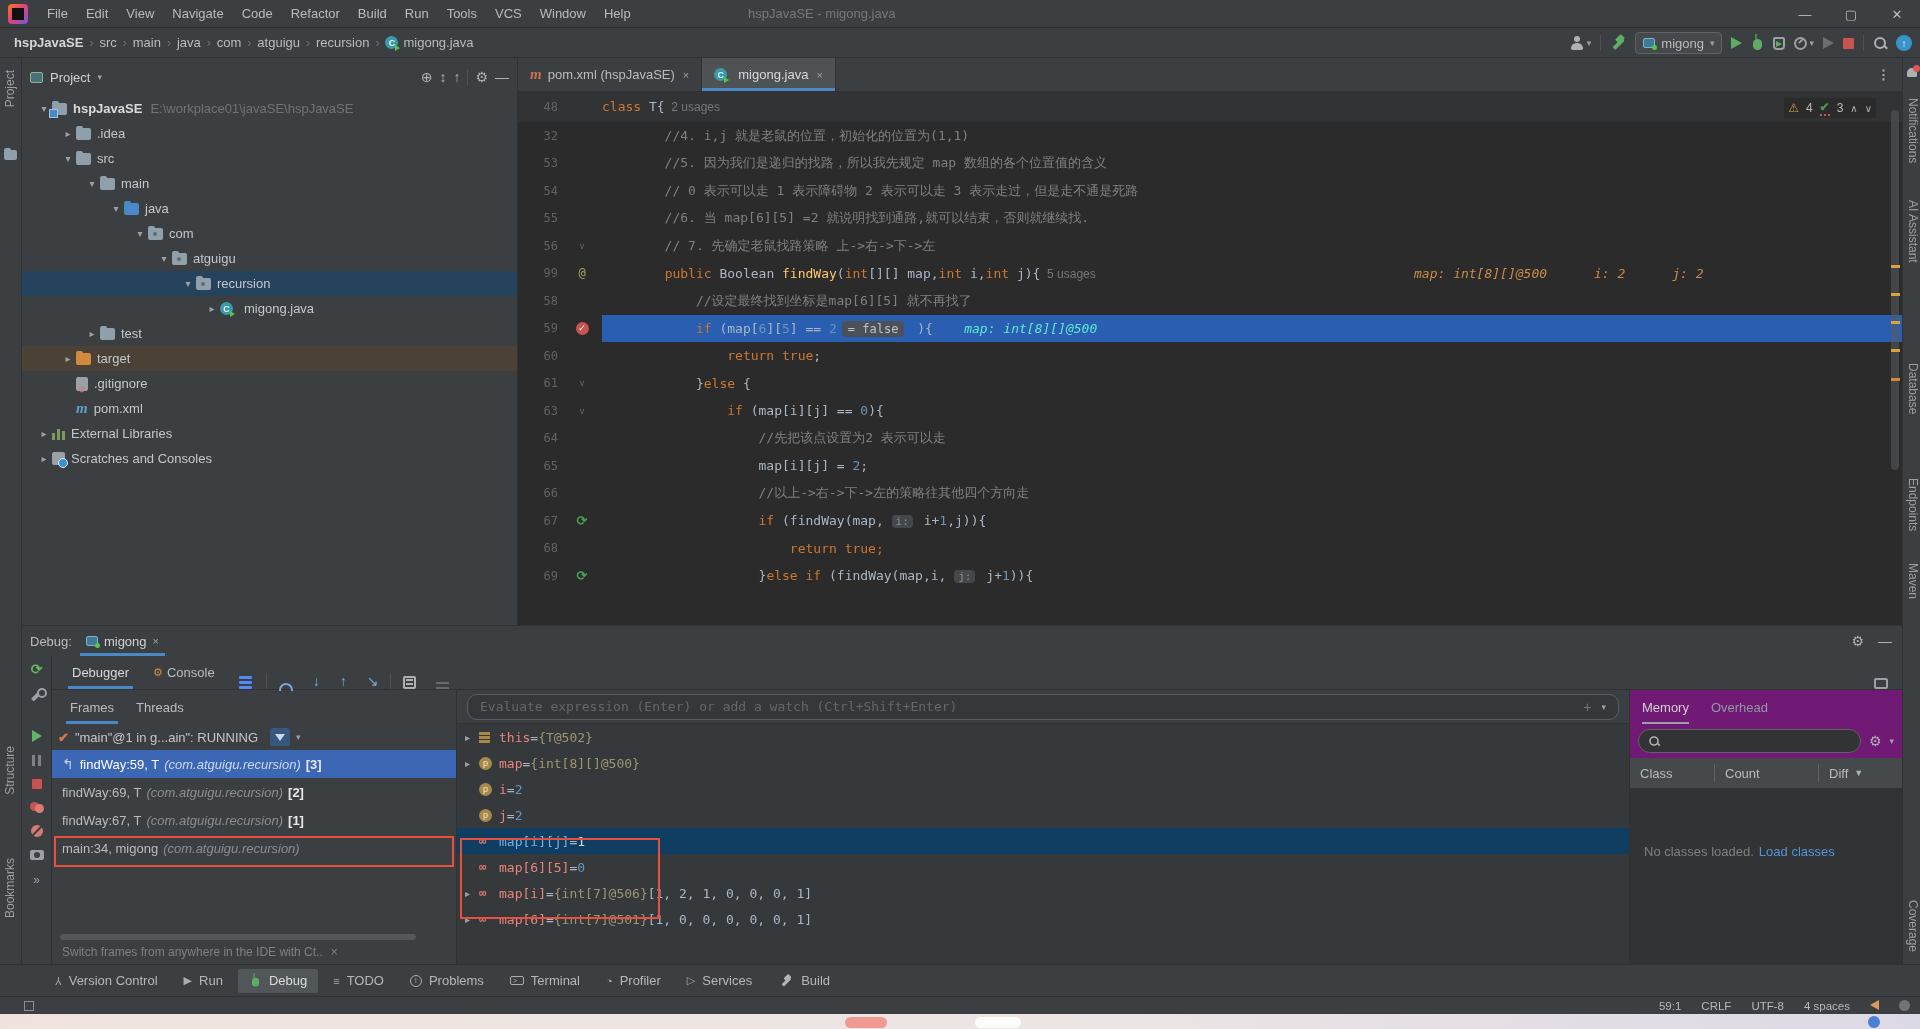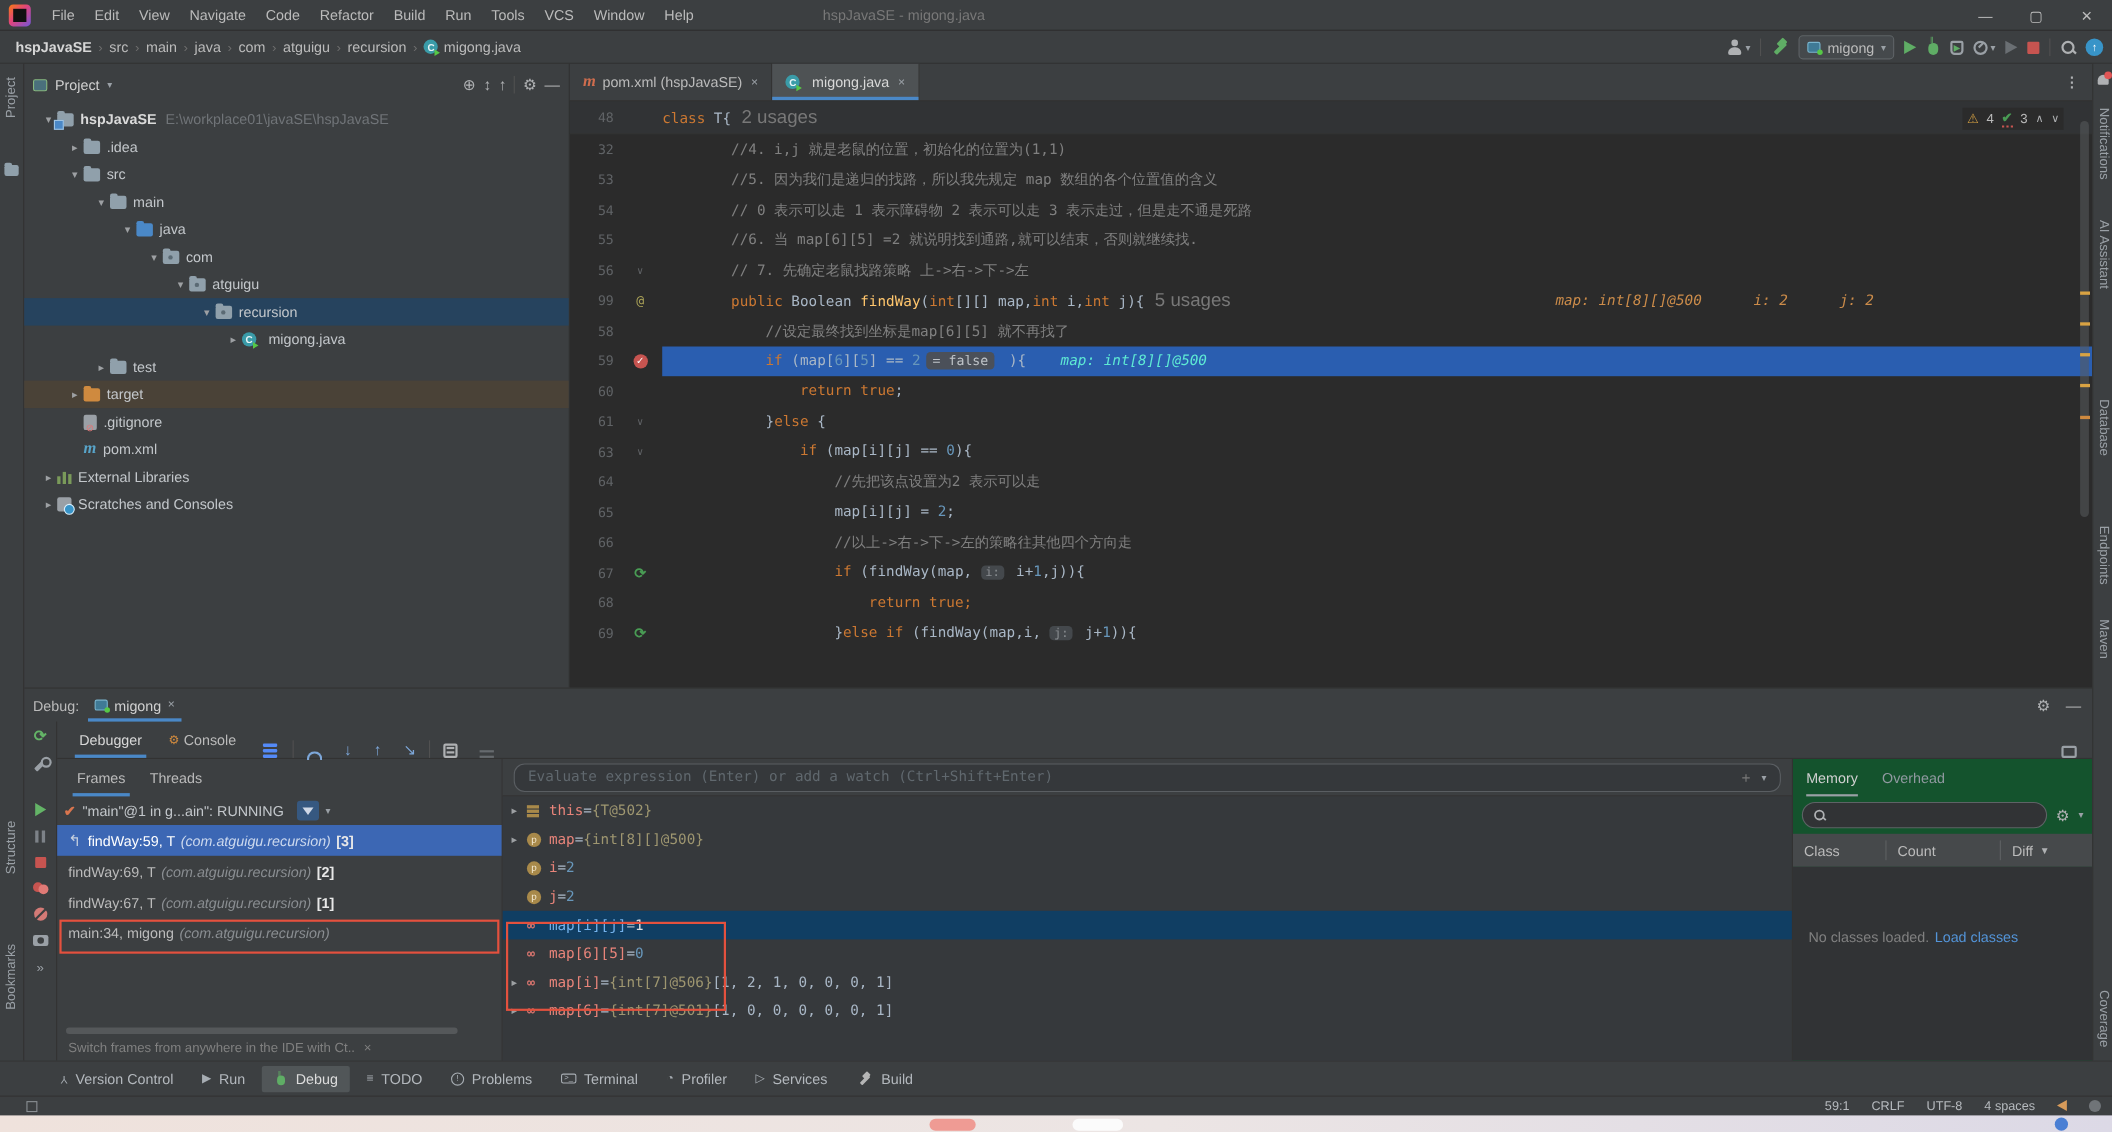--- a/index.html
+++ b/index.html
@@ -102,21 +102,21 @@
 .mvn-ico { font-family:"Liberation Serif",serif; font-style:italic; font-weight:bold; color:#cf6d4e; font-size:15px; }
 .sticky { height:30px; display:flex; align-items:center; background:#313335; border-bottom:1px solid #323232; flex:none; font-family:"DejaVu Sans Mono",monospace; font-size:13px; }
 .gutnum { width:44px; text-align:right; color:#606366; font-family:"DejaVu Sans Mono",monospace; font-size:12px; flex:none; padding-right:4px; }
 .gutico { width:40px; flex:none; display:flex; align-items:center; justify-content:center; }
 .codeline { height:27.5px; display:flex; align-items:center; position:relative; }
 .codeline .body { flex:1; height:100%; display:flex; align-items:center; position:relative; }
 .codeline.exec .body { background:#2a5eb0; }
 pre.code { font-family:"DejaVu Sans Mono",monospace; font-size:13px; white-space:pre; }
 .tk-k { color:#cc7832; } .tk-p { color:#a9b7c6; } .tk-n { color:#6897bb; }
 .tk-c { color:#808080; } .tk-m { color:#ffc66d; }
-.tk-u { color:#787878; font-size:17px; font-family:"Liberation Sans",sans-serif; }
+.tk-u { color:#787878; font-size:12px; font-family:"Liberation Sans",sans-serif; }
 .chip { background:#4b5059; color:#bfc4c9; border-radius:4px; padding:1px 6px; margin:0 5px; font-size:12px; }
 .chip2 { background:#44484c; color:#8a8e92; border-radius:4px; padding:0 4px; margin-right:3px; font-size:11px; }
 .tk-ht { color:#5eead4; font-style:italic; }
 .inline-vals { position:absolute; left:812px; color:#cc8c4a; font-style:italic; font-family:"DejaVu Sans Mono",monospace; font-size:13px; white-space:pre; }
 .bp { width:13px; height:13px; border-radius:50%; background:#c75450; color:#fff; font-size:9px; display:flex; align-items:center; justify-content:center; }
 .g-at { color:#a9a157; font-size:12px; font-family:"DejaVu Sans Mono",monospace; }
 .g-rec { color:#499c54; font-weight:bold; font-size:13px; }
 .g-fold { color:#606366; font-size:9px; }
 .insp-widget { position:absolute; top:40px; right:26px; display:flex; align-items:center; gap:7px; font-size:12px; color:#bbb; background:#2b2b2b; padding:2px 4px; }
 .warn-tri { color:#d9a343; font-size:12px; }
@@ -201,21 +201,21 @@
 .ico-this { display:flex; flex-direction:column; gap:1px; }
 .ico-this i { width:11px; height:3px; background:#a8894a; display:block; }
 .ico-watch { color:#d9756f; font-weight:bold; font-size:12px; letter-spacing:-1px; }
 .vname { color:#e8847a; } .varrow.selected .vname { color:#74b2ec; }
 .veq { color:#a9b7c6; }
 .vval-ref { color:#9e9670; } .vval-num { color:#6897bb; } .vval-plain { color:#d8dde2; }
 .varr { color:#a9b7c6; }
 .vars-box { position:absolute; left:3px; top:148px; width:200px; height:81px; border:2px solid #e4513e; pointer-events:none; }
 
 
-.memcol { width:272px; flex:none; display:flex; flex-direction:column; background:#14532d; }
+.memcol { width:272px; flex:none; display:flex; flex-direction:column; background:#701a75; }
 .memtabs { height:34px; display:flex; align-items:center; padding-left:12px; gap:22px; flex:none; }
 .memtab { color:#9099a0; height:100%; display:flex; align-items:center; position:relative; }
 .memtab.active { color:#d0d0d0; }
 .memtab.active:after { content:""; position:absolute; left:0; right:0; bottom:0; height:2px; background:#9aa0a5; }
 .memsearch { height:34px; display:flex; align-items:center; padding:0 8px; gap:8px; flex:none; }
 .meminput { flex:1; height:24px; border:1px solid #5e6366; border-radius:12px; background:#313335; display:flex; align-items:center; padding:0 8px; }
 .memgear { color:#afb1b3; font-size:13px; }
 .memhead { height:30px; display:flex; align-items:center; background:#46494b; color:#bbb; flex:none; }
 .memhead .mc { padding:0 10px; border-left:1px solid #5e6163; height:18px; display:flex; align-items:center; gap:6px; }
 .memhead .mc:first-child { border-left:none; }

